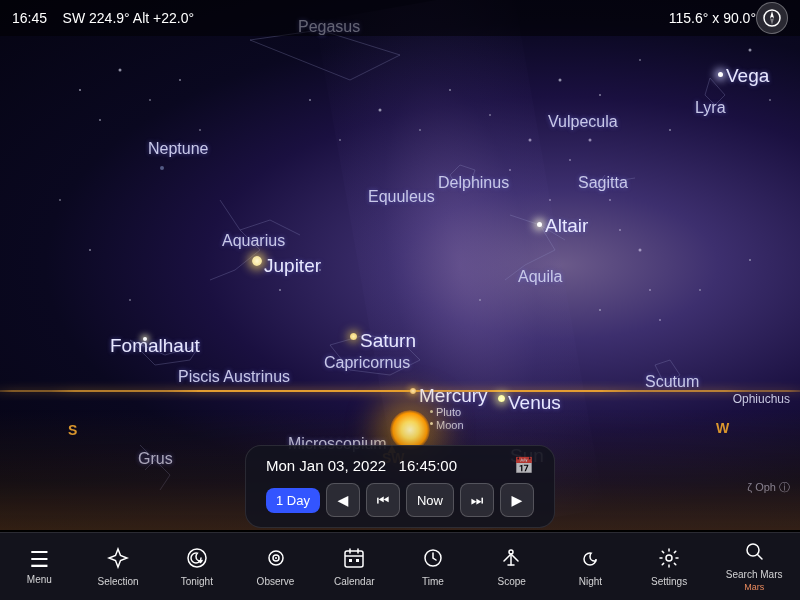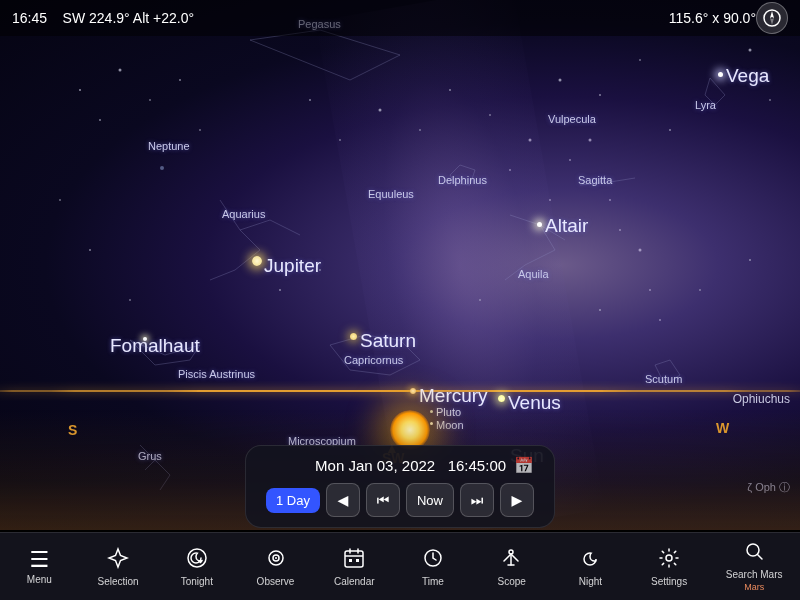--- a/index.html
+++ b/index.html
@@ -58,21 +58,21 @@
       top: 0; left: 0;
       width: 800px;
       height: 530px;
       pointer-events: none;
     }
 
     
     .star-label {
       position: absolute;
       color: #c8c8e8;
-      font-size: 11px;
+      font-size: 16px;
       white-space: nowrap;
       text-shadow: 0 0 4px rgba(100,100,200,0.8);
     }
     .star-label.bright {
       color: #e8e8ff;
       font-size: 19px;
     }
     .star-dot {
       position: absolute;
       border-radius: 50%;
@@ -140,21 +140,21 @@
       background: rgba(20, 20, 30, 0.92);
       border-radius: 16px;
       padding: 10px 20px;
       z-index: 20;
       min-width: 280px;
       border: 1px solid rgba(255,255,255,0.1);
     }
     #datetime-row {
       display: flex;
       align-items: center;
-      justify-content: flex-end;
+      justify-content: space-between;
       gap: 8px;
       margin-bottom: 8px;
     }
     #datetime-row .date-text {
       color: white;
       font-size: 15px;
       font-weight: 500;
     }
     #datetime-row .calendar-icon {
       color: rgba(255,255,255,0.7);
@@ -324,27 +324,27 @@
 
   <div class="star-dot" style="left:537px;top:222px;width:5px;height:5px;box-shadow:0 0 8px 3px rgba(255,255,220,0.9);"></div>
   <div class="star-label bright" style="left:545px;top:215px;">Altair</div>
 
   <div class="star-dot" style="left:143px;top:337px;width:4px;height:4px;box-shadow:0 0 6px 2px rgba(255,255,200,0.8);"></div>
   <div class="star-label bright" style="left:110px;top:335px;">Fomalhaut</div>
 
   <div class="star-label" style="left:148px;top:140px;">Neptune</div>
 
   <div class="star-label" style="left:298px;top:18px;">Pegasus</div>
-  <div class="star-label" style="left:222px;top:208px;">Aquarius</div>
+  <div class="star-label" style="left:222px;top:232px;">Aquarius</div>
   <div class="star-label" style="left:518px;top:268px;">Aquila</div>
   <div class="star-label" style="left:548px;top:113px;">Vulpecula</div>
   <div class="star-label" style="left:578px;top:174px;">Sagitta</div>
   <div class="star-label" style="left:438px;top:174px;">Delphinus</div>
   <div class="star-label" style="left:368px;top:188px;">Equuleus</div>
-  <div class="star-label" style="left:344px;top:354px;">Capricornus</div>
+  <div class="star-label" style="left:324px;top:354px;">Capricornus</div>
   <div class="star-label" style="left:178px;top:368px;">Piscis Austrinus</div>
   <div class="star-label" style="left:288px;top:435px;">Microscopium</div>
   <div class="star-label" style="left:138px;top:450px;">Grus</div>
   <div class="star-label" style="left:645px;top:373px;">Scutum</div>
 
   <div class="planet-dot" style="left:252px;top:256px;width:10px;height:10px;background:radial-gradient(circle,#fff8d0,#f0d880);box-shadow:0 0 10px 4px rgba(240,210,100,0.7);"></div>
   <div class="star-label bright" style="left:264px;top:255px;">Jupiter</div>
 
   <div class="planet-dot" style="left:350px;top:333px;width:7px;height:7px;background:radial-gradient(circle,#fff0b0,#e8c860);box-shadow:0 0 8px 3px rgba(230,200,80,0.6);"></div>
   <div class="star-label bright" style="left:360px;top:330px;">Saturn</div>

